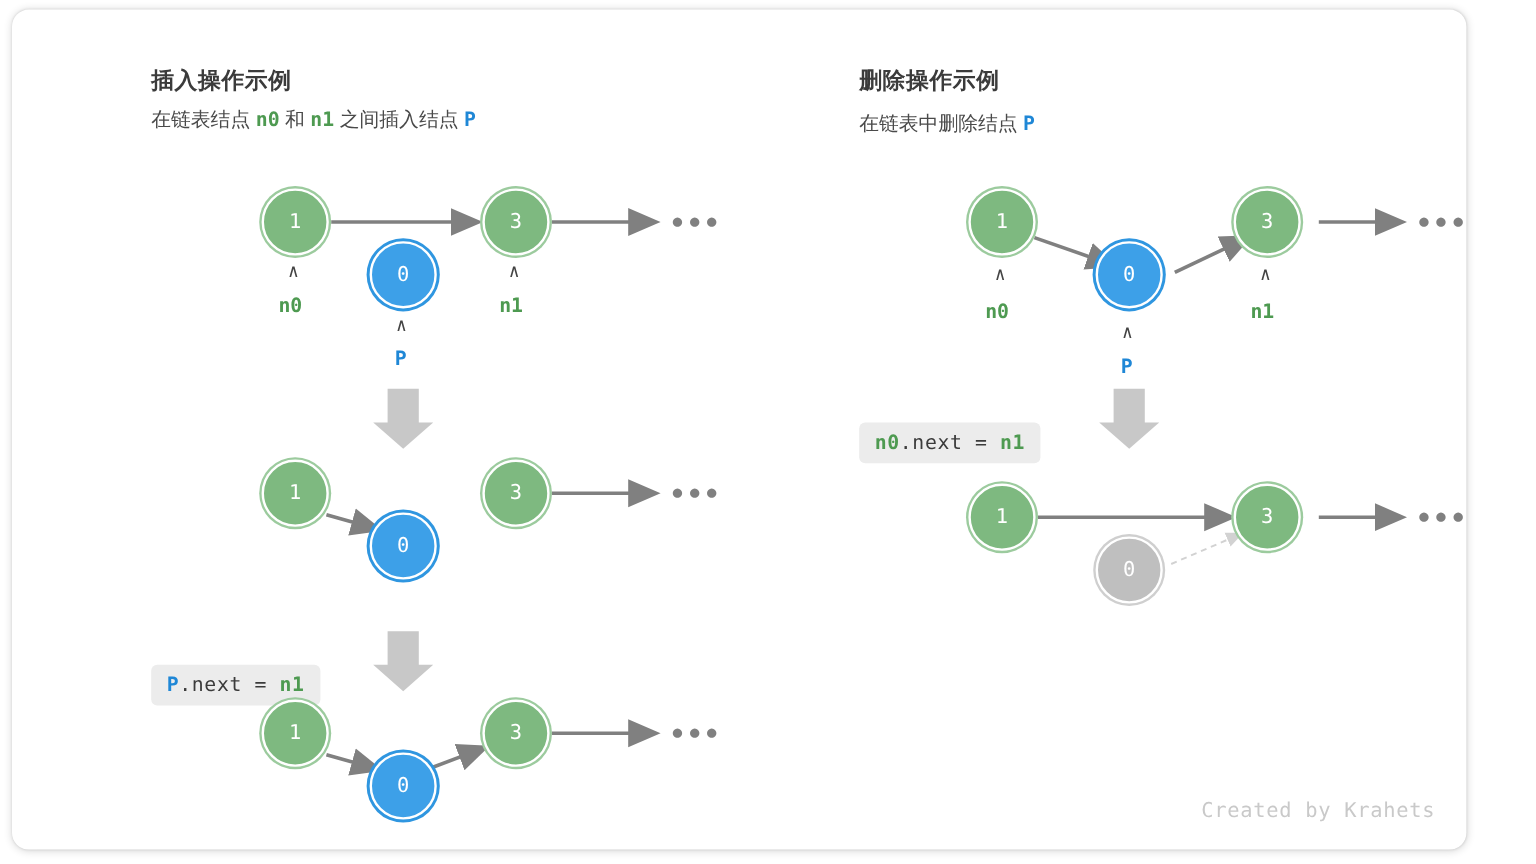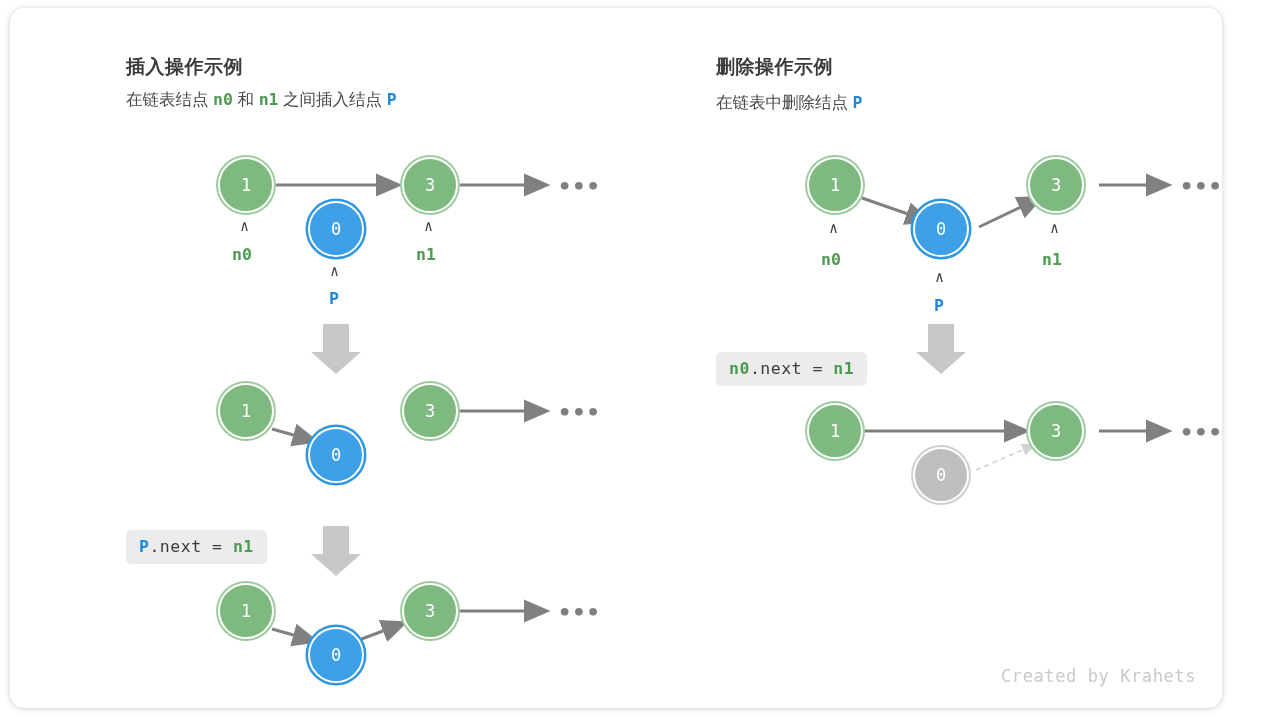--- a/index.html
+++ b/index.html
@@ -168,21 +168,21 @@
 
     <svg class="wire" width="630" height="700">
       <path d="M313,316 L339,316 L339,344 L351,344 L326,366 L301,344 L313,344 Z" fill="#c8c8c8"></path>
     </svg>
 
     <div class="node green" style="left:208px; top:375px;">1</div>
     <div class="node blue" style="left:298px; top:419px;">0</div>
     <div class="node green" style="left:392px; top:375px;">3</div>
     <div class="dots" style="left:548px; top:394px;">•••</div>
 
-    <div class="code-chip" style="left:116px; top:522px;"><span class="c-blue">P</span><span class="plain">.next = </span><span class="c-green">n1</span></div>
+    <div class="code-chip" style="left:116px; top:546px;"><span class="c-blue">P</span><span class="plain">.next = </span><span class="c-green">n1</span></div>
     <svg class="wire" width="630" height="700">
       <path d="M313,518 L339,518 L339,546 L351,546 L326,568 L301,546 L313,546 Z" fill="#c8c8c8"></path>
     </svg>
 
     <div class="node green" style="left:208px; top:575px;">1</div>
     <div class="node blue" style="left:298px; top:619px;">0</div>
     <div class="node green" style="left:392px; top:575px;">3</div>
     <div class="dots" style="left:548px; top:594px;">•••</div>
   </div>
 

